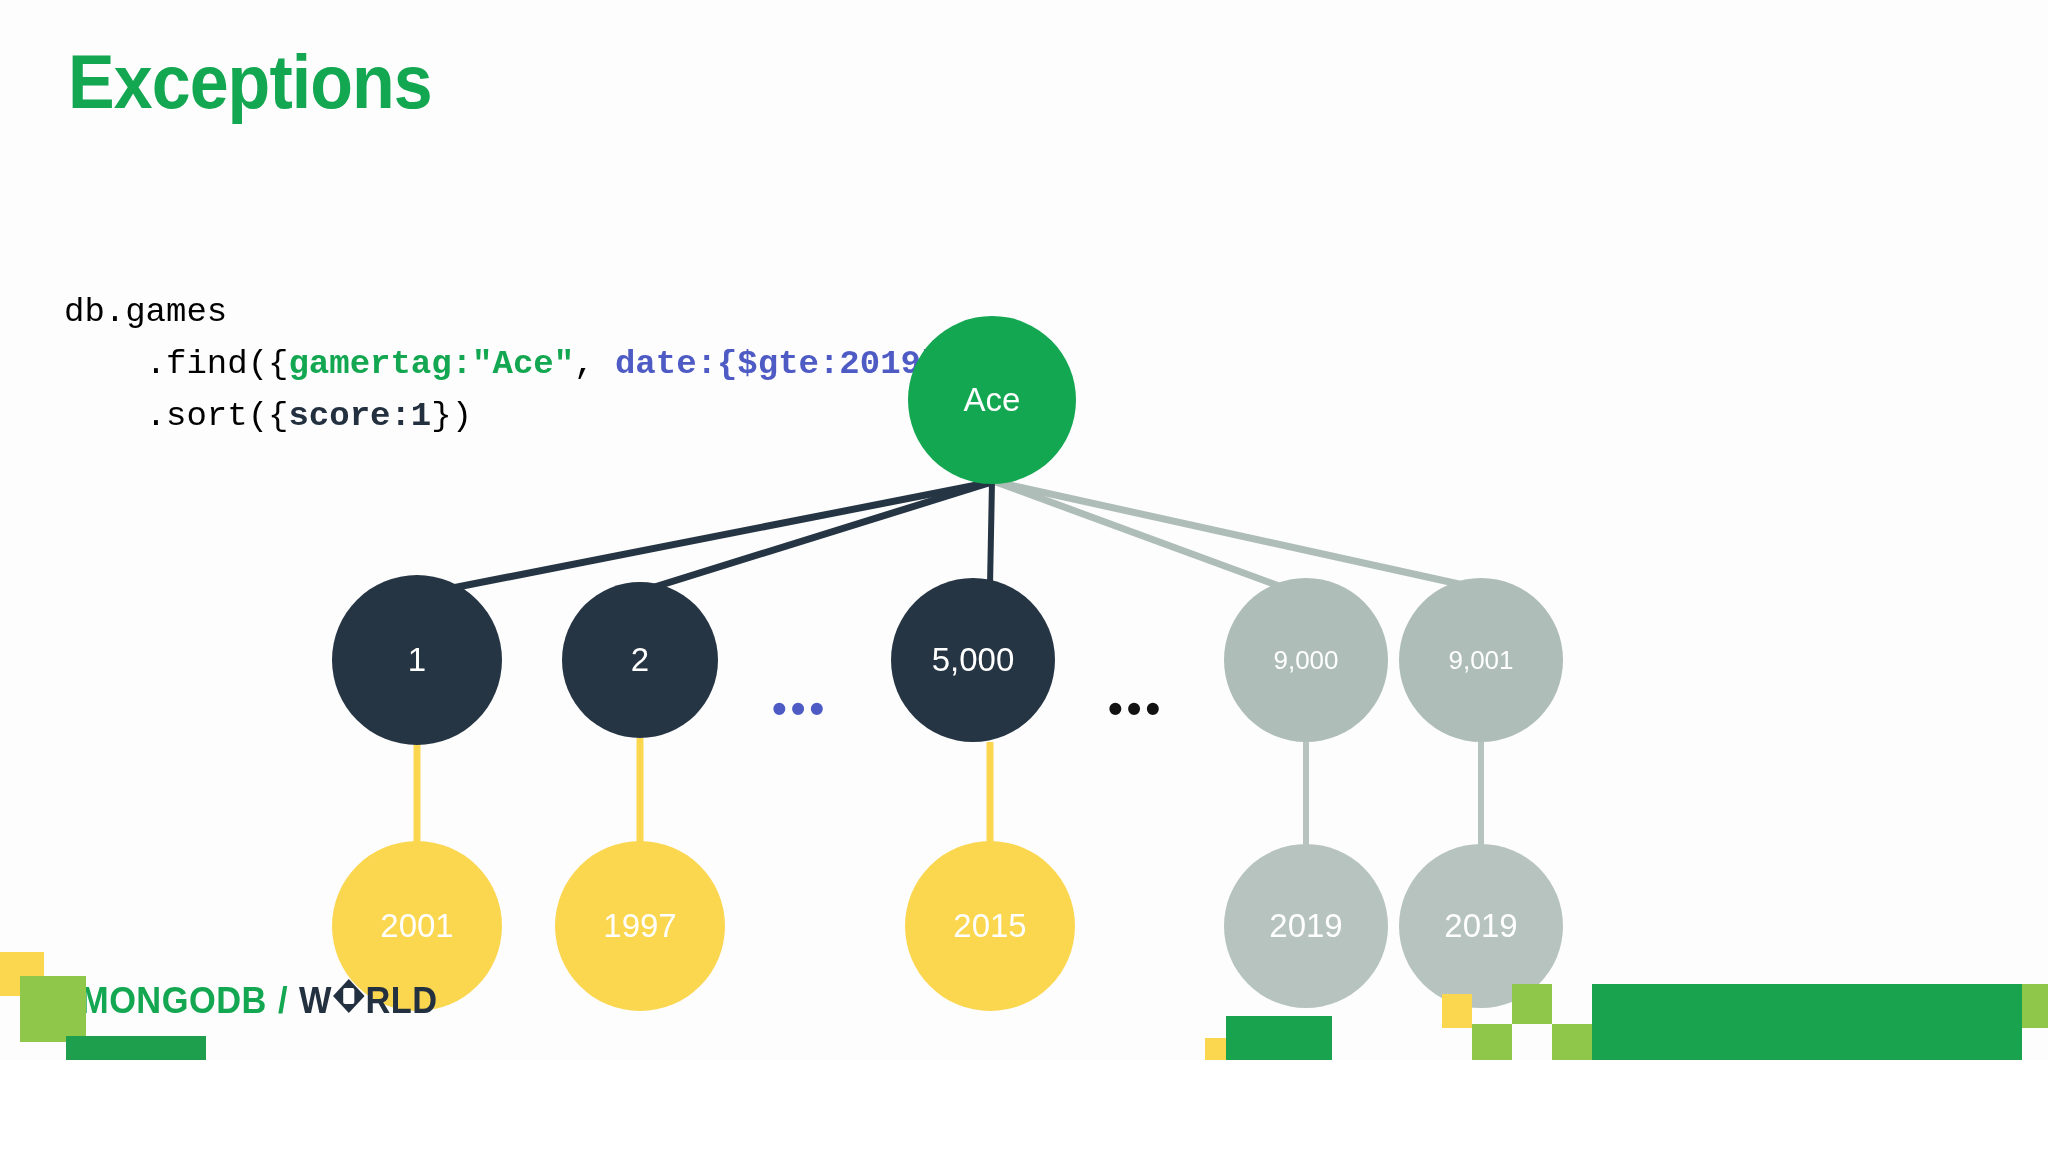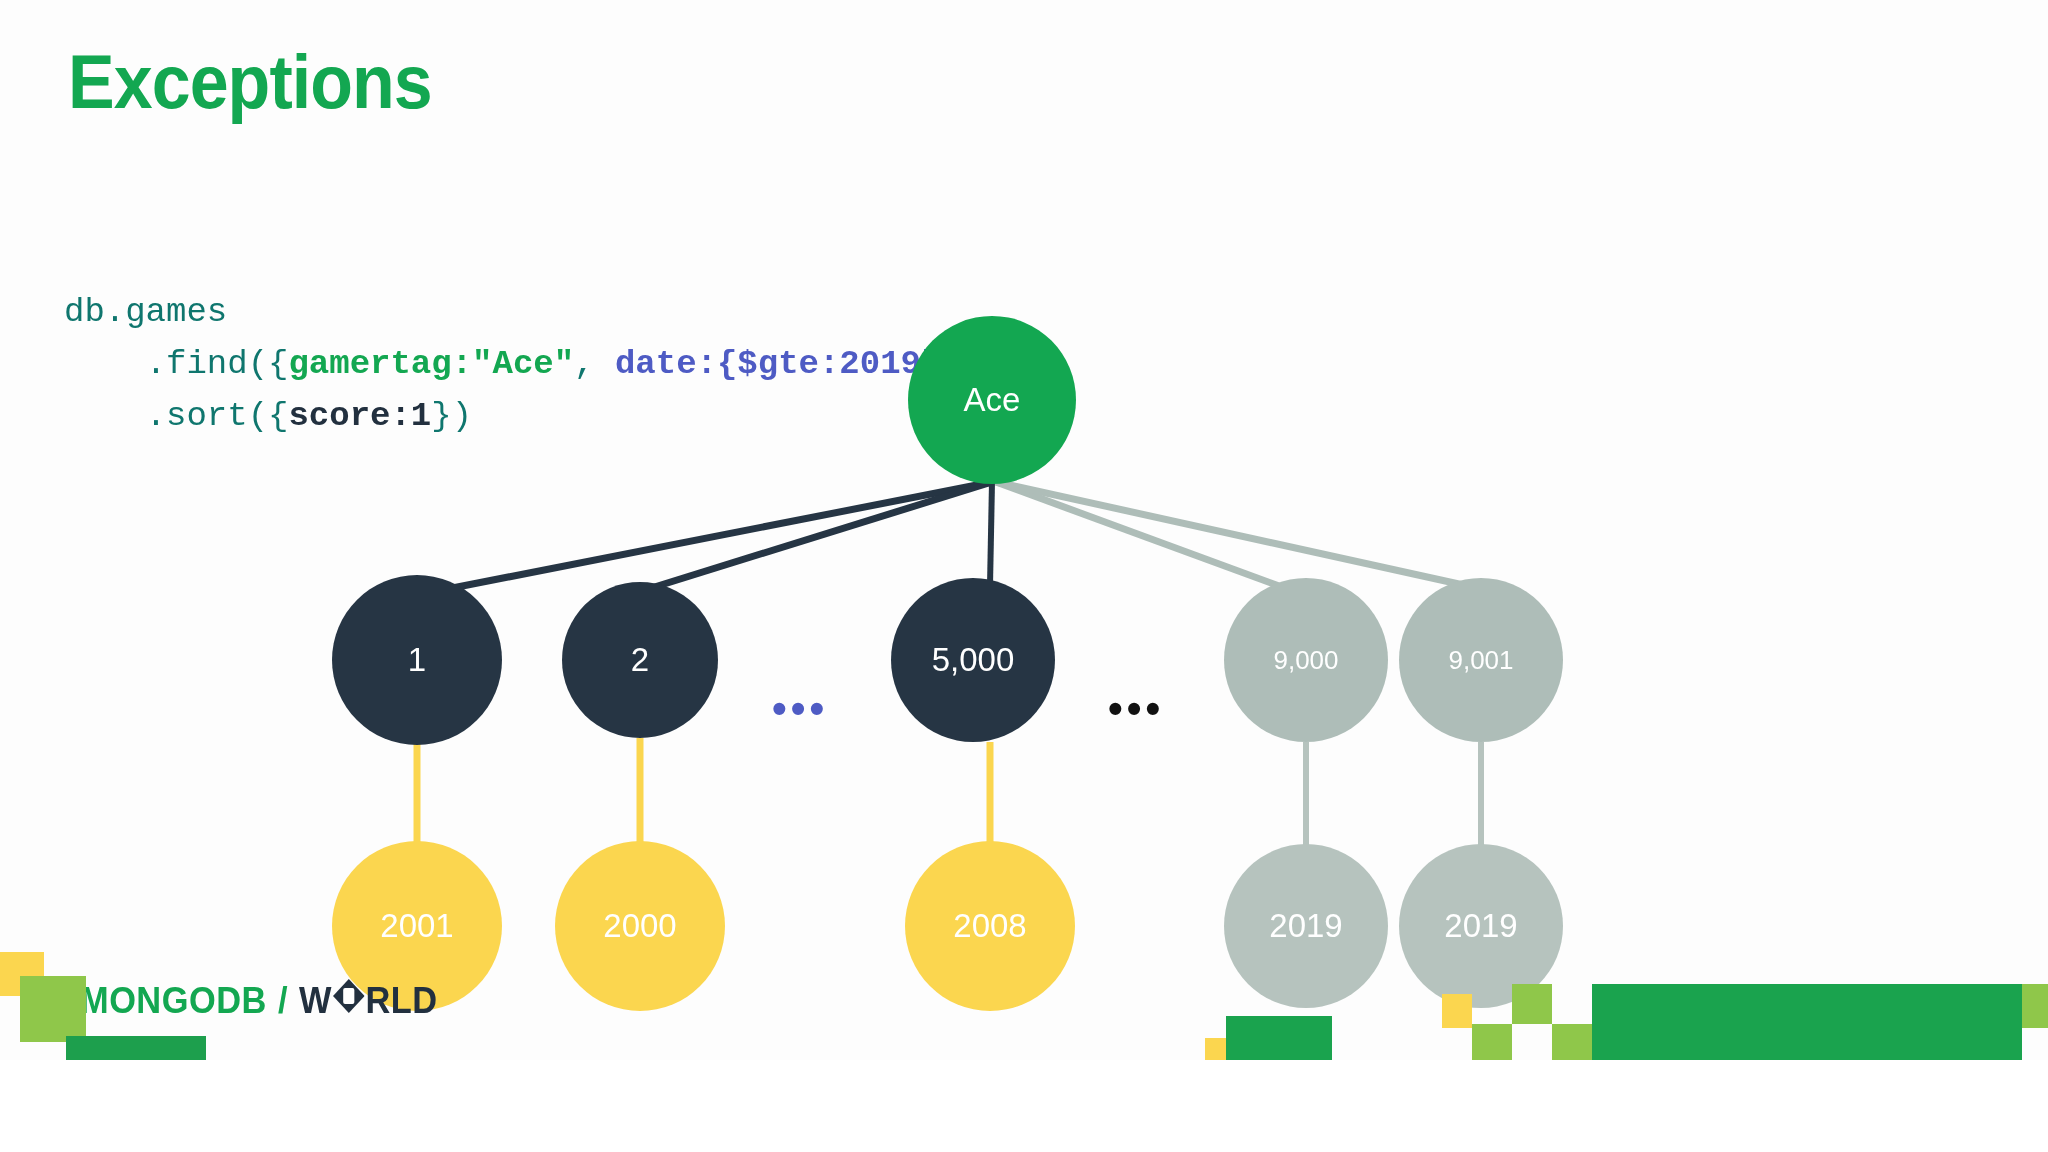--- a/index.html
+++ b/index.html
@@ -39,21 +39,21 @@
     left: 64px;
     top: 182px;
     font-family: "Liberation Mono", "DejaVu Sans Mono", monospace;
     font-size: 34px;
     line-height: 52px;
     color: #22303f;
     white-space: pre;
     letter-spacing: 0px;
   }
   .code-line { display: block; white-space: pre; }
-  .tok-plain  { color: #0f766e; font-weight: normal; }
+  .tok-plain  { color: #000000; font-weight: normal; }
   .tok-green  { color: #13a751; font-weight: bold; }
   .tok-blue   { color: #4e5bc4; font-weight: bold; }
   .tok-bold   { color: #22303f; font-weight: bold; margin-top: 22px; }
 
   
   #diagram {
     position: absolute;
     left: 0;
     top: 0;
     width: 2048px;
@@ -194,24 +194,24 @@
       <span>9,000</span>
     </div>
     <div class="node node-gray" style="left:1399px; top:578px; width:164px; height:164px;">
       <span>9,001</span>
     </div>
 
     <div class="node node-year" style="left:332px; top:841px; width:170px; height:170px;">
       <span>2001</span>
     </div>
     <div class="node node-year" style="left:555px; top:841px; width:170px; height:170px;">
-      <span>2000</span>
+      <span>1997</span>
     </div>
     <div class="node node-year" style="left:905px; top:841px; width:170px; height:170px;">
-      <span>2008</span>
+      <span>2015</span>
     </div>
     <div class="node node-year-gray" style="left:1224px; top:844px; width:164px; height:164px;">
       <span>2019</span>
     </div>
     <div class="node node-year-gray" style="left:1399px; top:844px; width:164px; height:164px;">
       <span>2019</span>
     </div>
 
     <div class="ellipsis ellipsis-blue" style="left:772px; top:688px;">•••</div>
     <div class="ellipsis ellipsis-black" style="left:1108px; top:688px;">•••</div>

